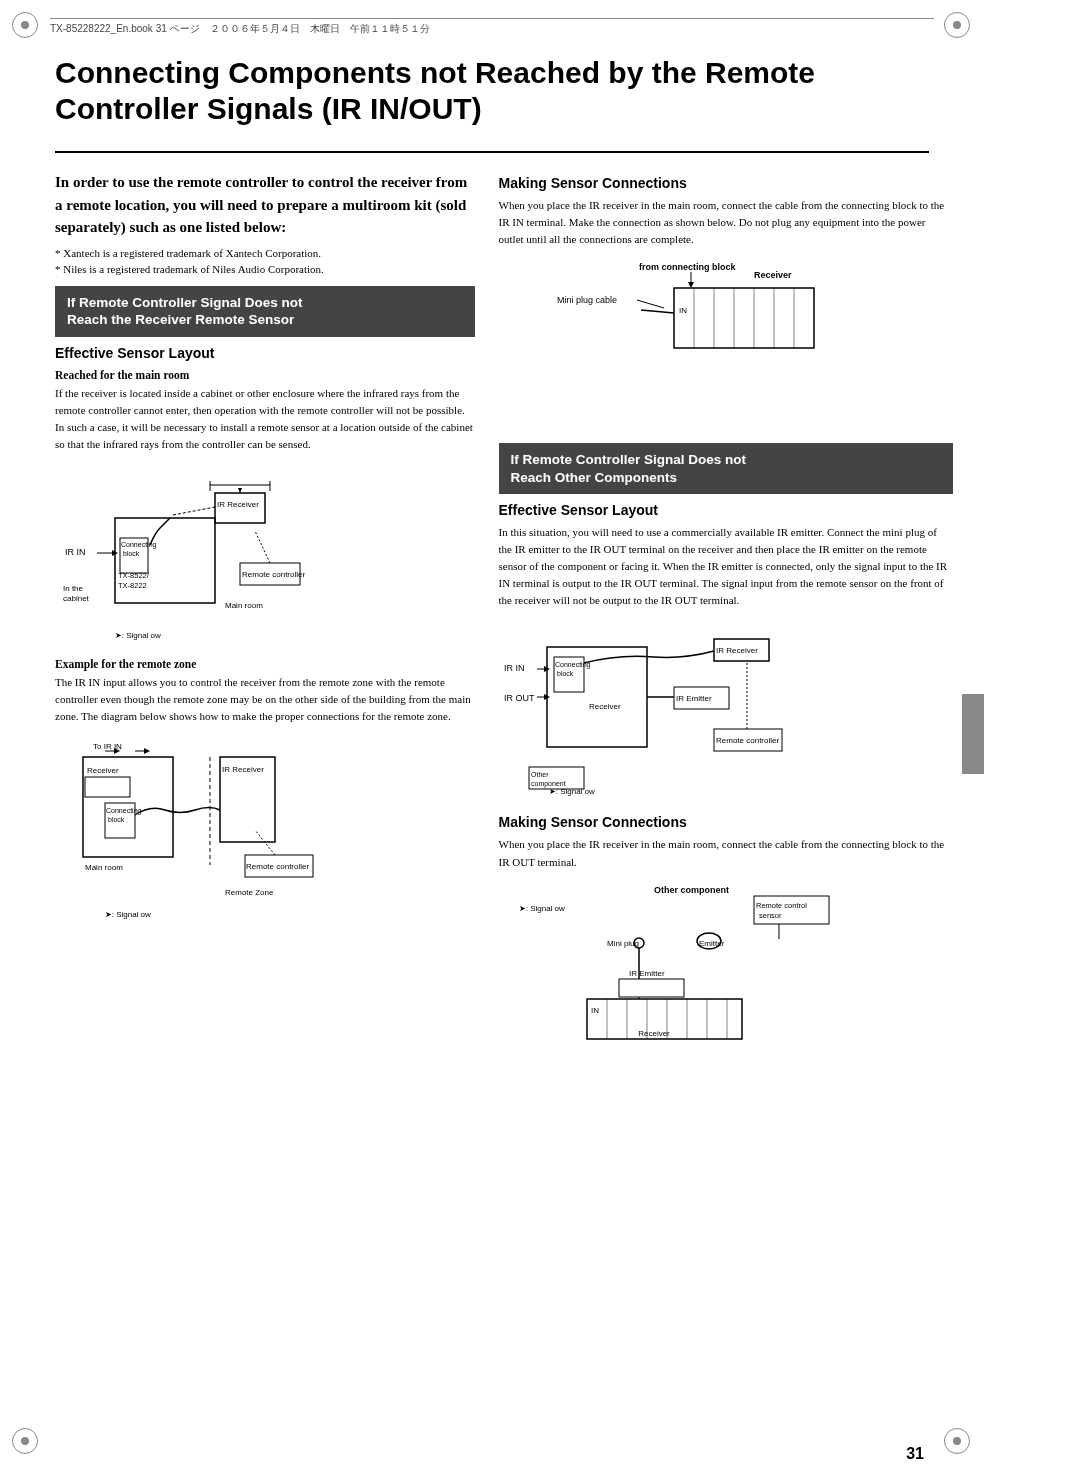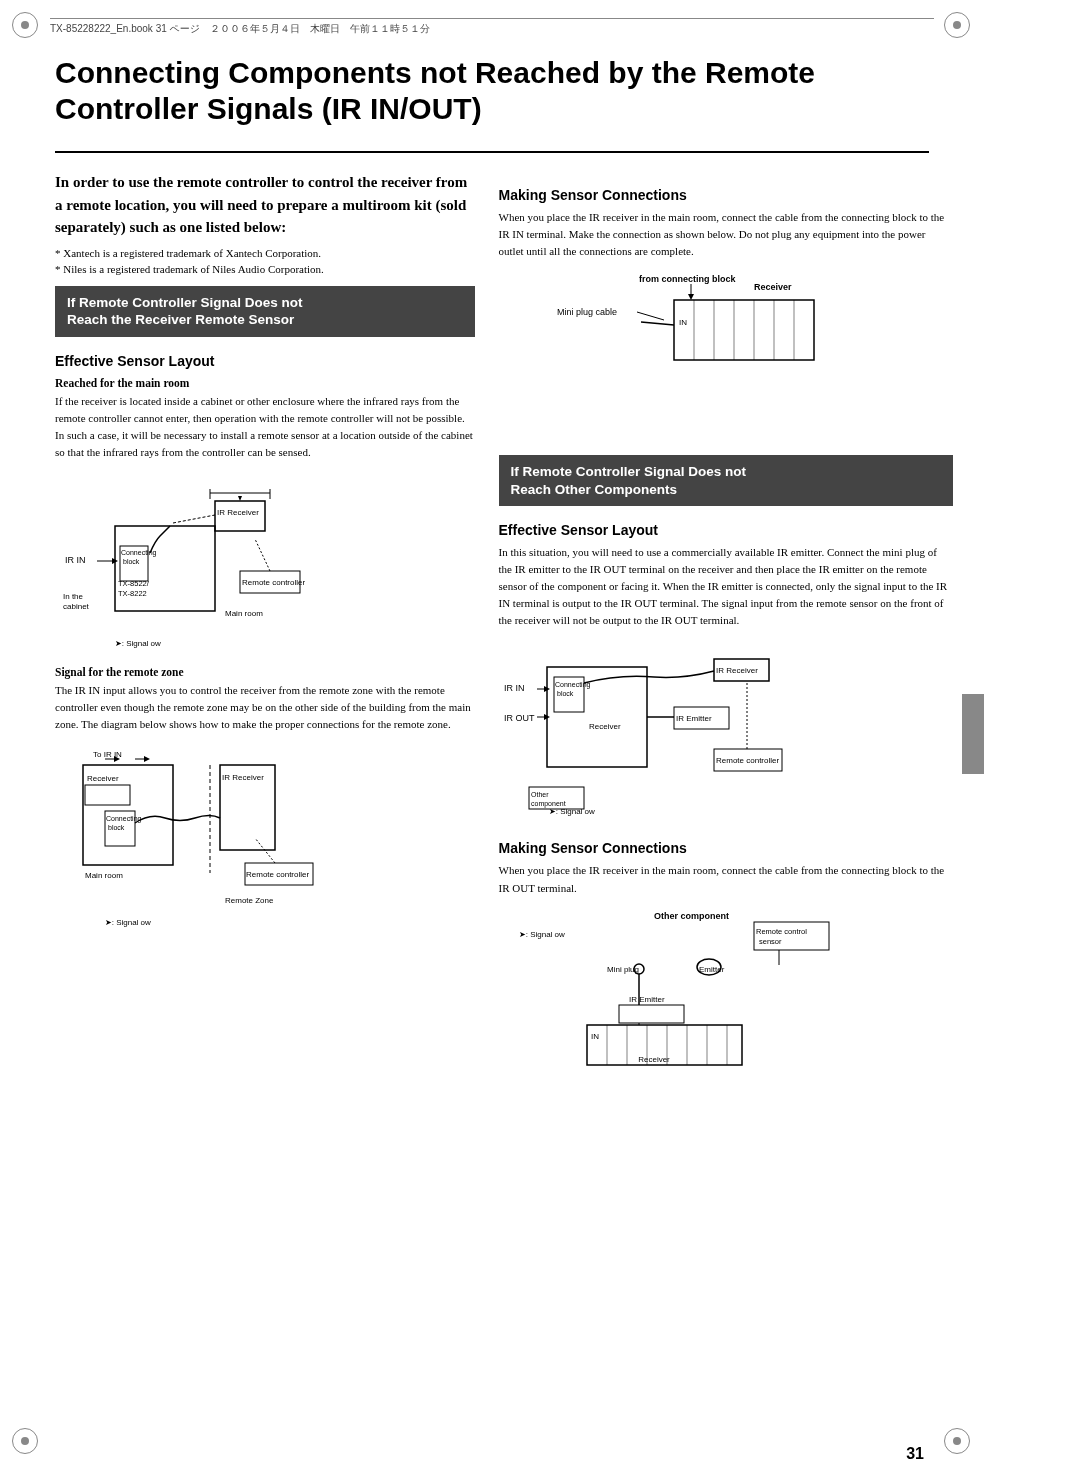--- a/index.html
+++ b/index.html
@@ -150,21 +150,21 @@
       margin-bottom: 8px;
       margin-top: 8px;
     }
 
     
     .sub-heading {
       font-size: 14px;
       font-weight: bold;
       font-family: Arial, sans-serif;
       margin-bottom: 6px;
-      margin-top: 16px;
+      margin-top: 4px;
     }
 
     .sub-sub-heading {
       font-size: 11.5px;
       font-weight: bold;
       margin-bottom: 4px;
       margin-top: 8px;
     }
 
     .body-text {
@@ -281,21 +281,21 @@
             <text x="60" y="175" font-size="8" font-family="Arial">➤: Signal  ow</text>
 
             <line x1="155" y1="18" x2="155" y2="28" stroke="#000" stroke-width="1"></line>
             <line x1="215" y1="18" x2="215" y2="28" stroke="#000" stroke-width="1"></line>
             <line x1="155" y1="22" x2="215" y2="22" stroke="#000" stroke-width="1"></line>
 
             <polygon points="183,25 187,25 185,30" fill="#000"></polygon>
           </svg>
         </div>
 
-        <p class="sub-sub-heading">Signal for the remote zone</p>
+        <p class="sub-sub-heading">Example for the remote zone</p>
         <p class="body-text">The IR IN input allows you to control the receiver from the remote zone with the remote controller even though the remote zone may be on the other side of the building from the main zone. The diagram below shows how to make the proper connections for the remote zone.</p>
 
         <div class="diagram">
           <svg width="320" height="195" viewBox="0 0 320 195">
 
             <text x="38" y="14" font-size="8" font-family="Arial">To IR IN</text>
 
             <line x1="50" y1="16" x2="62" y2="16" stroke="#000" stroke-width="1"></line>
             <polygon points="59,13 65,16 59,19" fill="#000"></polygon>
             <line x1="80" y1="16" x2="92" y2="16" stroke="#000" stroke-width="1"></line>

